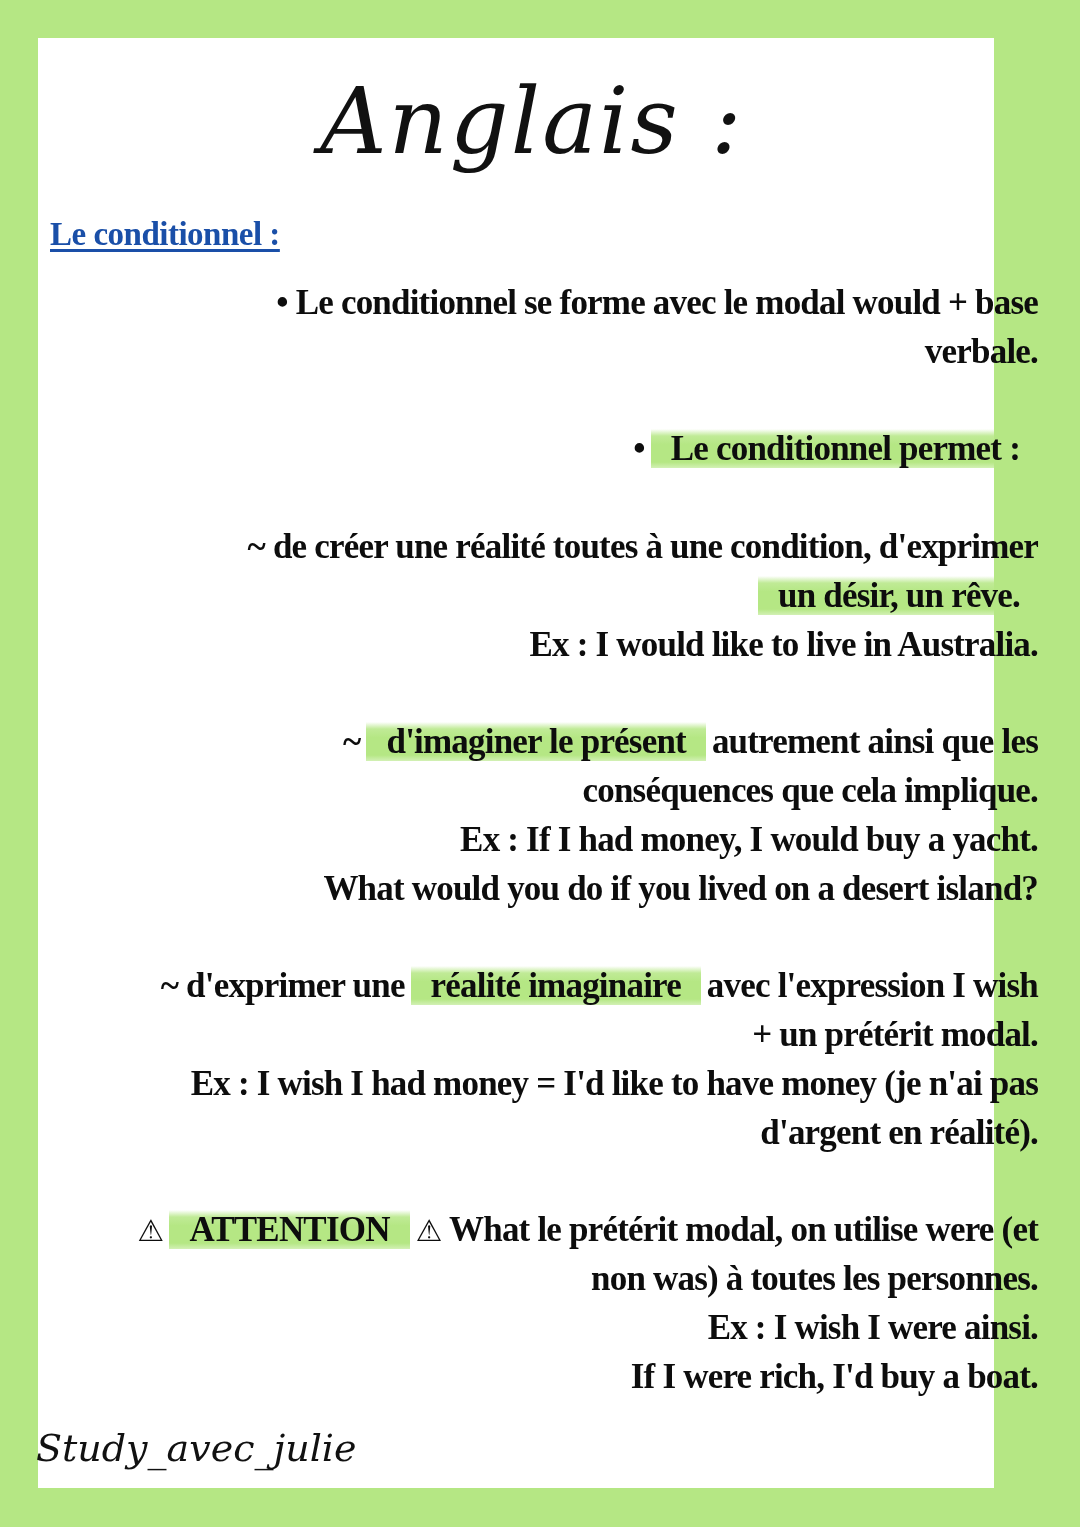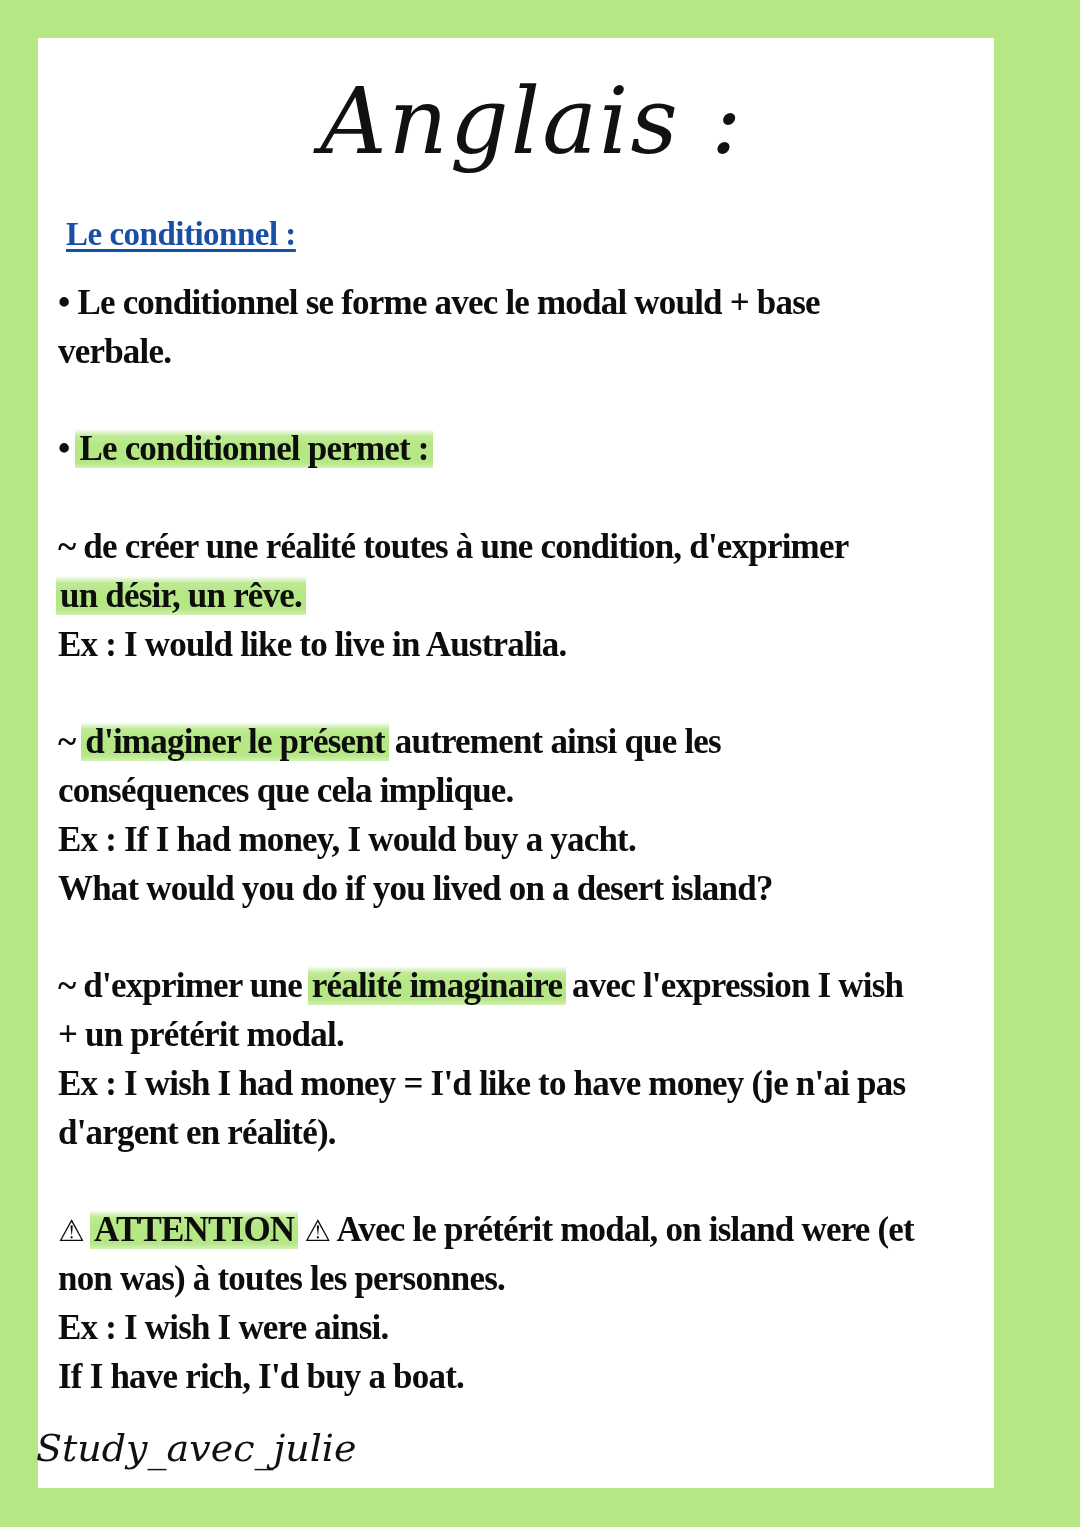--- a/index.html
+++ b/index.html
@@ -30,21 +30,21 @@
       font-family: "DejaVu Serif", serif;
       font-style: italic;
       font-size: 92px;
       line-height: 1;
       color: #111;
       letter-spacing: 2px;
       transform: translateX(-8px);
     }
     .section-heading {
       position: absolute;
-      left: 28px;
+      left: 12px;
       top: 178px;
       font-family: "Liberation Serif", serif;
       font-weight: bold;
       font-size: 33px;
       color: #1a4fa8;
       text-decoration: underline;
       text-decoration-thickness: 3px;
       text-underline-offset: 4px;
       letter-spacing: -0.5px;
     }
@@ -57,28 +57,29 @@
       font-weight: bold;
       font-size: 35px;
       line-height: 48.8px;
       color: #0d0d0d;
       letter-spacing: -0.8px;
     }
     .line {
       display: block;
       white-space: nowrap;
       height: 48.8px;
+      text-align: right;
     }
     .blank {
       display: block;
       height: 48.8px;
     }
     .hl {
       background: linear-gradient(180deg, rgba(181,231,132,0) 0%, rgba(181,231,132,0.85) 18%, #b5e784 40%, #b5e784 85%, rgba(181,231,132,0.6) 100%);
-      padding: 0 4px;
+      padding: 0 20px;
       margin: 12px -2px;
     }
     .warn {
       font-family: "DejaVu Sans", sans-serif;
       font-weight: normal;
       font-size: 30px;
     }
     .signature {
       position: absolute;
       left: 0;
@@ -119,20 +120,20 @@
     <span class="line">Ex : If I had money, I would buy a yacht.</span>
     <span class="line">What would you do if you lived on a desert island?</span>
     <span class="blank"></span>
 
     <span class="line"><span>~ d'exprimer une </span><span class="hl">réalité imaginaire</span><span> avec l'expression I wish</span></span>
     <span class="line">+ un prétérit modal.</span>
     <span class="line">Ex : I wish I had money = I'd like to have money (je n'ai pas</span>
     <span class="line">d'argent en réalité).</span>
     <span class="blank"></span>
 
-    <span class="line"><span class="warn">⚠</span> <span class="hl">ATTENTION</span> <span class="warn">⚠</span><span> Avec le prétérit modal, on island were (et</span></span>
+    <span class="line"><span class="warn">⚠</span> <span class="hl">ATTENTION</span> <span class="warn">⚠</span><span> What le prétérit modal, on utilise were (et</span></span>
     <span class="line">non was) à toutes les personnes.</span>
     <span class="line">Ex : I wish I were ainsi.</span>
-    <span class="line">If I have rich, I'd buy a boat.</span>
+    <span class="line">If I were rich, I'd buy a boat.</span>
   </div>
 
   <div class="signature">Study_avec_julie</div>
 </div>
 
 </body></html>

